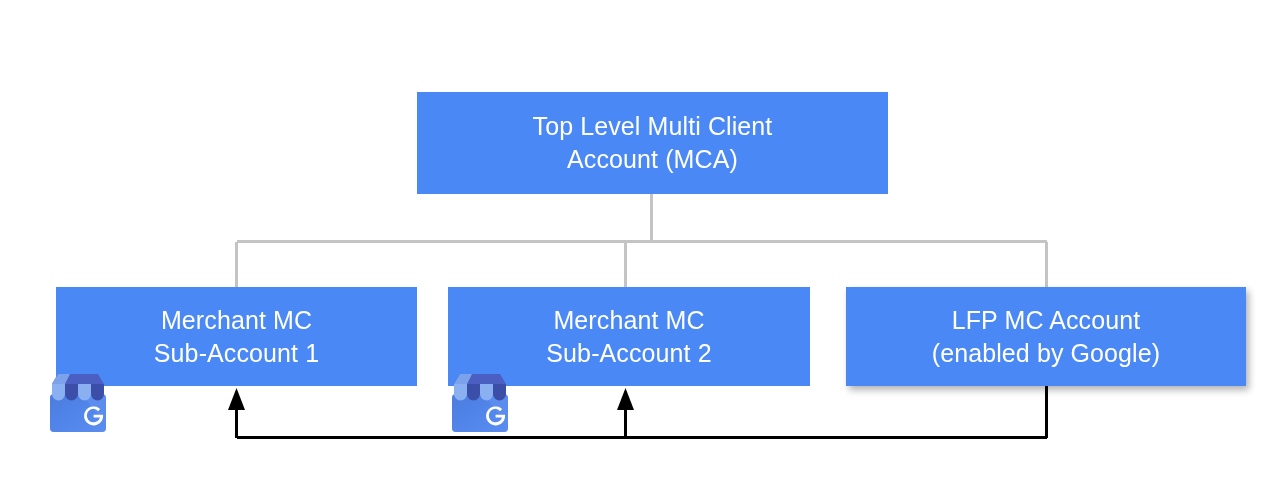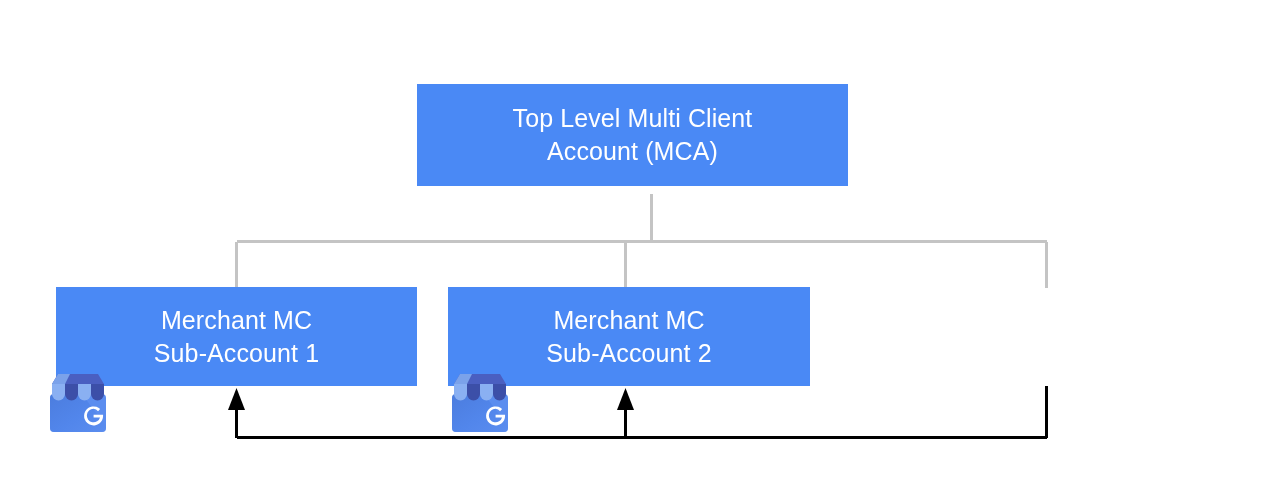--- a/index.html
+++ b/index.html
@@ -48,22 +48,22 @@
   }
   .node-box .node-label {
     display: block;
     width: 100%;
     padding: 0 10px;
     box-sizing: border-box;
   }
 
   #node-top {
     left: 417px;
-    top: 84px;
-    width: 431px;
+    top: 92px;
+    width: 471px;
     height: 102px;
   }
   #node-sub1 {
     left: 56px;
     top: 287px;
     width: 361px;
     height: 99px;
   }
   #node-sub2 {
     left: 448px;
@@ -124,20 +124,24 @@
   <div class="node-box" id="node-sub1" style="background:#4a89f5;">
     <span class="node-label">Merchant MC
 Sub-Account 1</span>
   </div>
 
   <div class="node-box" id="node-sub2" style="background:#4a89f5;">
     <span class="node-label">Merchant MC
 Sub-Account 2</span>
   </div>
 
+  <div class="node-box" id="node-lfp" style="background:#4a89f5;">
+    <span class="node-label">LFP MC Account
+(enabled by Google)</span>
+  </div>
 
   <svg class="gmb-icon" id="gmb-icon-1" viewBox="0 0 72 72" xmlns="http://www.w3.org/2000/svg">
     <defs>
       <linearGradient id="gmbShade1" x1="0" y1="0" x2="1" y2="1">
         <stop offset="0" stop-color="#3f6fd0"></stop>
         <stop offset="0.55" stop-color="#4a80e8"></stop>
         <stop offset="1" stop-color="#5b8def"></stop>
       </linearGradient>
       <clipPath id="gmbClipBody1">
         <rect x="8" y="28" width="56" height="38" rx="4"></rect>

